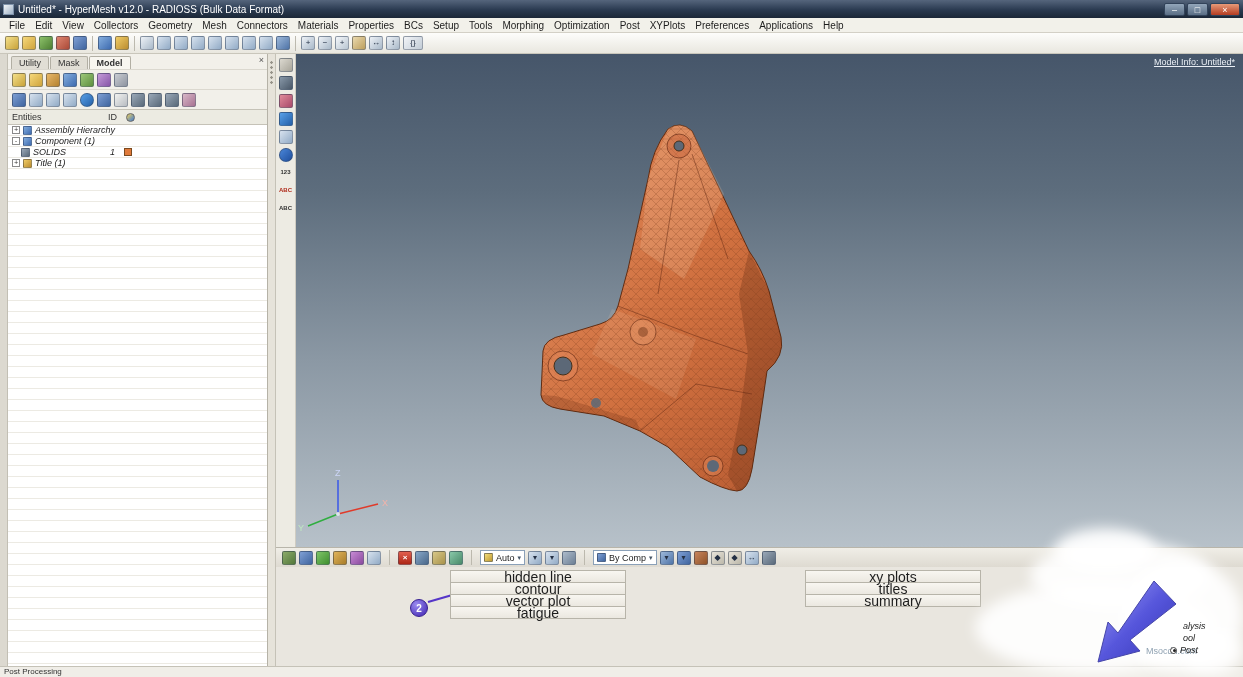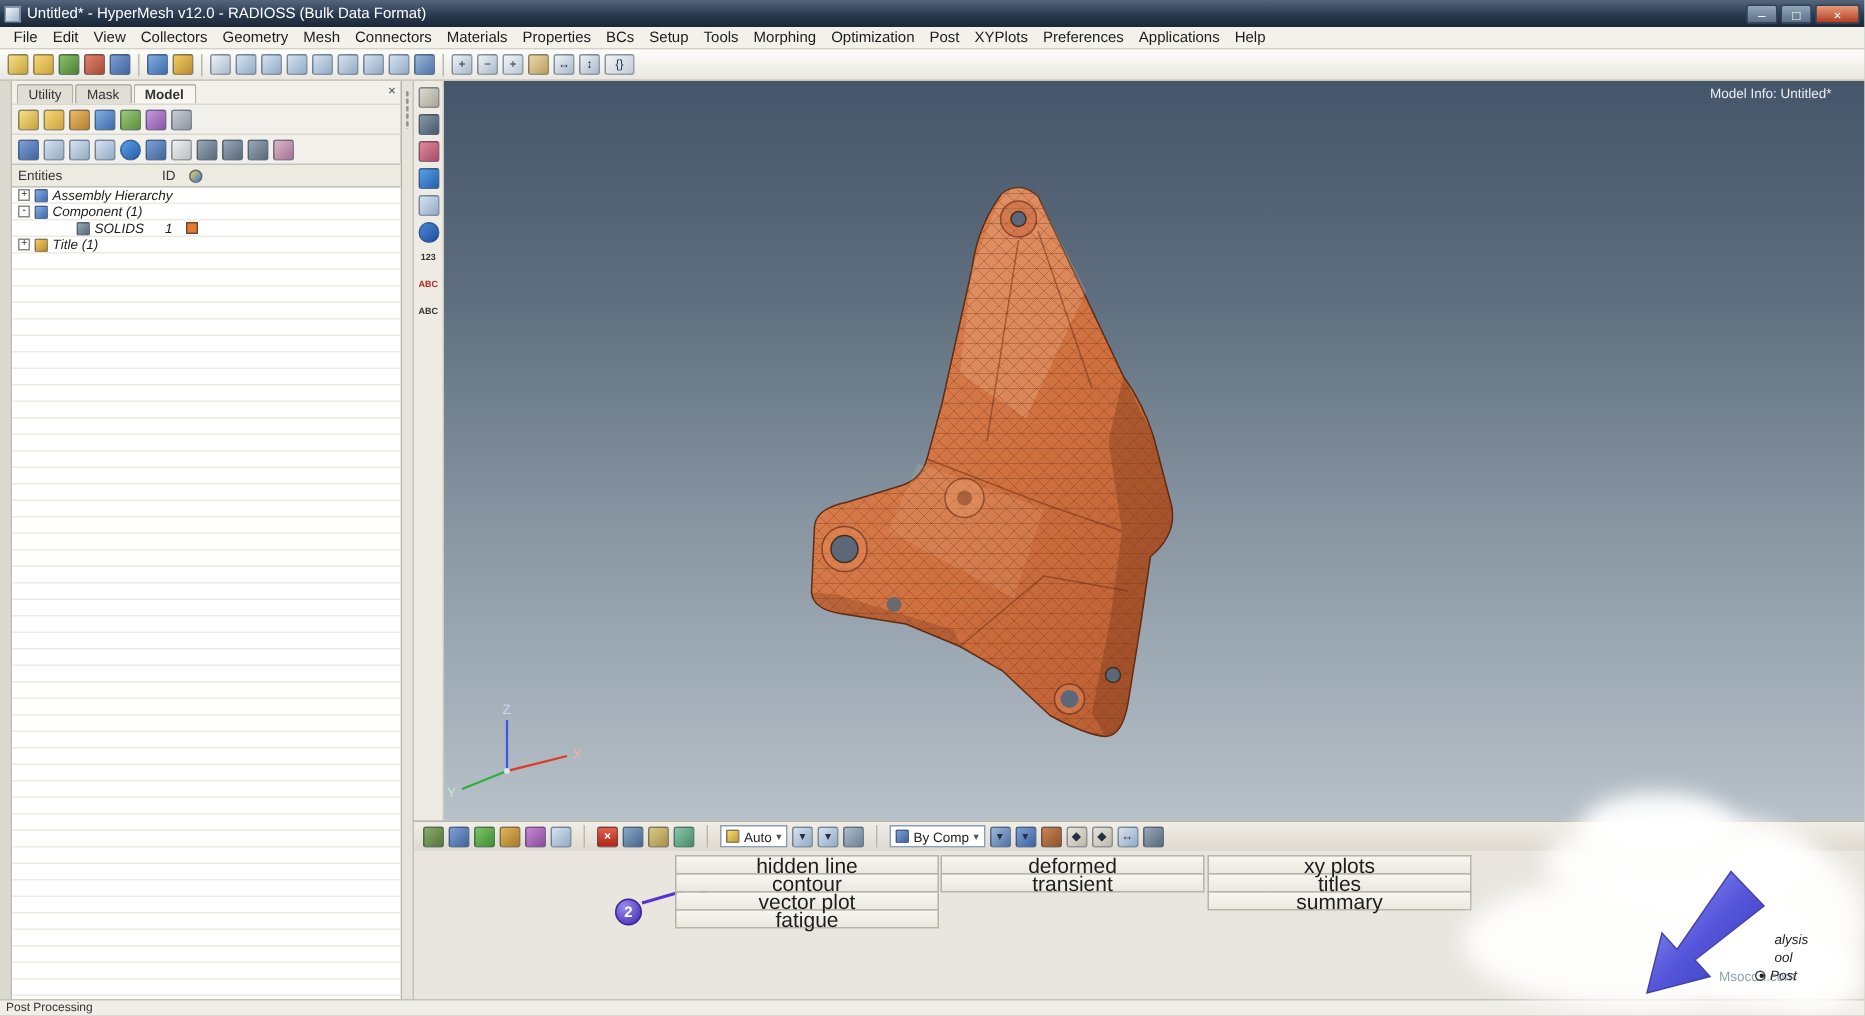--- a/index.html
+++ b/index.html
@@ -72,21 +72,21 @@
   .divider::before { content:""; position:absolute; left:2px; top:6px; width:3px; height:26px;
     background-image:radial-gradient(#97948a 1px, transparent 1.2px); background-size:3px 5px; }
   .lstrip { position:absolute; left:276px; top:54px; width:20px; height:493px;
     background:#edebe3; border-right:1px solid #cfccc2; display:flex; flex-direction:column;
     align-items:center; gap:4px; padding-top:4px; }
 
   
   .viewport { position:absolute; left:296px; top:54px; width:947px; height:493px;
     background:linear-gradient(180deg,#46566a 0%, #5d6d7d 28%, #8b98a4 62%, #b7c1c9 100%); }
   .vp-svg { position:absolute; inset:0; }
-  .model-info { position:absolute; top:3px; right:22px; color:#e9eef4; font-size:9px; }
+  .model-info { position:absolute; top:3px; right:8px; color:#e9eef4; font-size:9px;text-decoration:underline; }
 
   
   .bottombar { position:absolute; left:276px; top:547px; width:967px; height:20px;
     background:linear-gradient(#f0eee7,#dedad1); border-top:1px solid #b8b5aa;
     display:flex; align-items:center; gap:3px; padding-left:6px; }
   .dropdown { height:15px; background:#fff; border:1px solid #8aa0b8; font-size:9px; color:#222;
     display:flex; align-items:center; gap:3px; padding:0 3px; flex:none; }
   .dd-ic { width:9px; height:9px; border:1px solid rgba(55,68,88,.5); border-radius:1px; flex:none; }
   .dd-ic.pencil { background:linear-gradient(135deg,#f2dc7a,#c09a32); }
   .dd-ic.cube { background:linear-gradient(135deg,#7e9fd4,#40659f); }
@@ -236,21 +236,21 @@
         <div class="tree-row" style="padding-left: 4px;">
           <span class="expander">+</span>
           <span class="ticon" style="background: linear-gradient(135deg, rgb(132, 174, 222), rgb(62, 107, 176));"></span>
           <span>Assembly Hierarchy</span>
         </div>
         <div class="tree-row" style="padding-left: 4px;">
           <span class="expander">-</span>
           <span class="ticon" style="background: linear-gradient(135deg, rgb(132, 174, 222), rgb(62, 107, 176));"></span>
           <span>Component (1)</span>
         </div>
-        <div class="tree-row" style="padding-left: 32px;">
+        <div class="tree-row" style="padding-left: 2px;">
           <span class="expander blank"></span>
           <span class="ticon" style="background: linear-gradient(135deg, rgb(154, 168, 184), rgb(90, 106, 122));"></span>
           <span>SOLIDS</span>
           <span class="tid">1</span>
           <span class="tswatch" style="background: rgb(224, 122, 58);"></span>
         </div>
         <div class="tree-row" style="padding-left: 4px;">
           <span class="expander">+</span>
           <span class="ticon" style="background: linear-gradient(135deg, rgb(240, 204, 102), rgb(187, 141, 47));"></span>
           <span>Title (1)</span>
@@ -418,24 +418,20 @@
       <line x1="24" y1="23" x2="76" y2="8" stroke="#5636c8" stroke-width="2.2" marker-end="url(#ah)"></line>
       <circle cx="15" cy="29" r="8.5" fill="url(#annG)" stroke="#3a2490"></circle>
       <text x="15" y="32.5" text-anchor="middle" font-size="10" font-weight="bold" fill="#ffffff">2</text>
     </svg>
   <div class="pcol pcol0">
         <div class="pbtn">hidden line</div>
         <div class="pbtn">contour</div>
         <div class="pbtn">vector plot</div>
         <div class="pbtn">fatigue</div>
       </div>
-      <div class="pcol pcol1">
-        <div class="pbtn">deformed</div>
-        <div class="pbtn">transient</div>
-      </div>
       <div class="pcol pcol2">
         <div class="pbtn">xy plots</div>
         <div class="pbtn">titles</div>
         <div class="pbtn">summary</div>
       </div>
     </div>
 
   <div class="statusbar">
     <span>Post Processing</span>
   </div>

